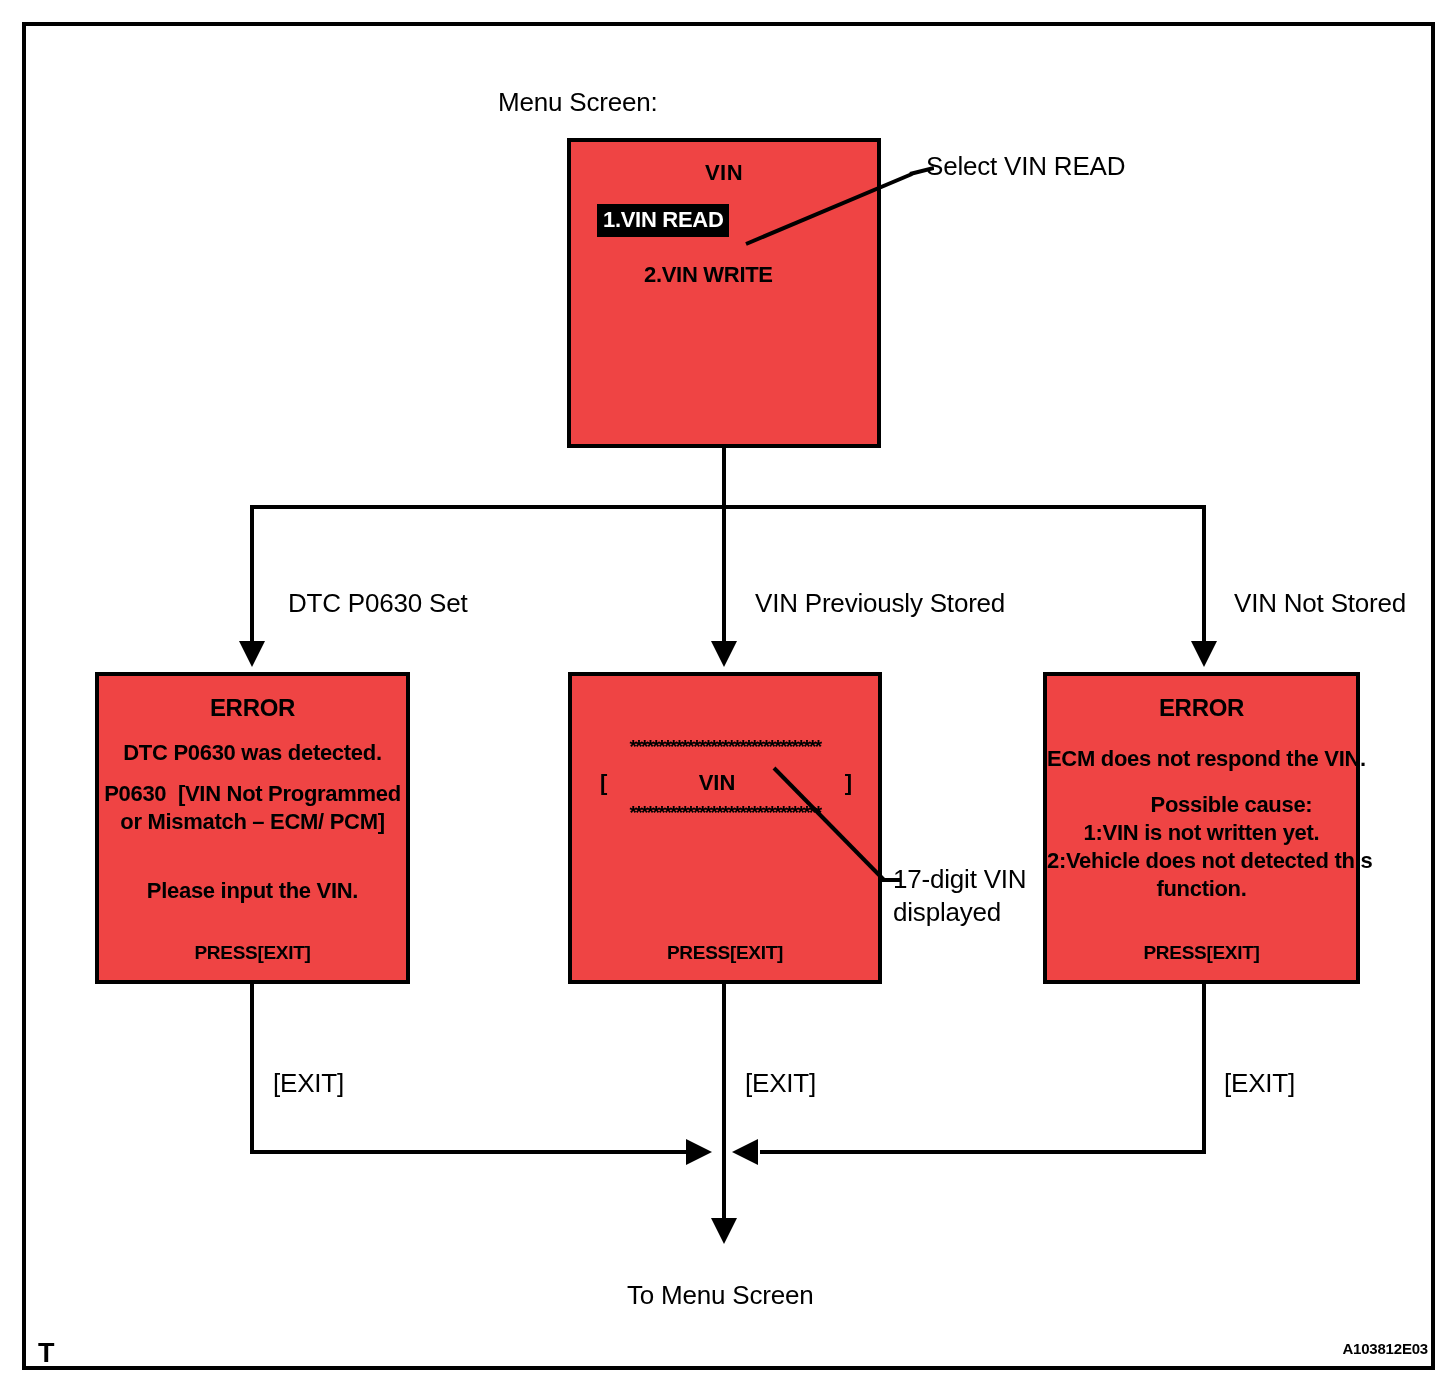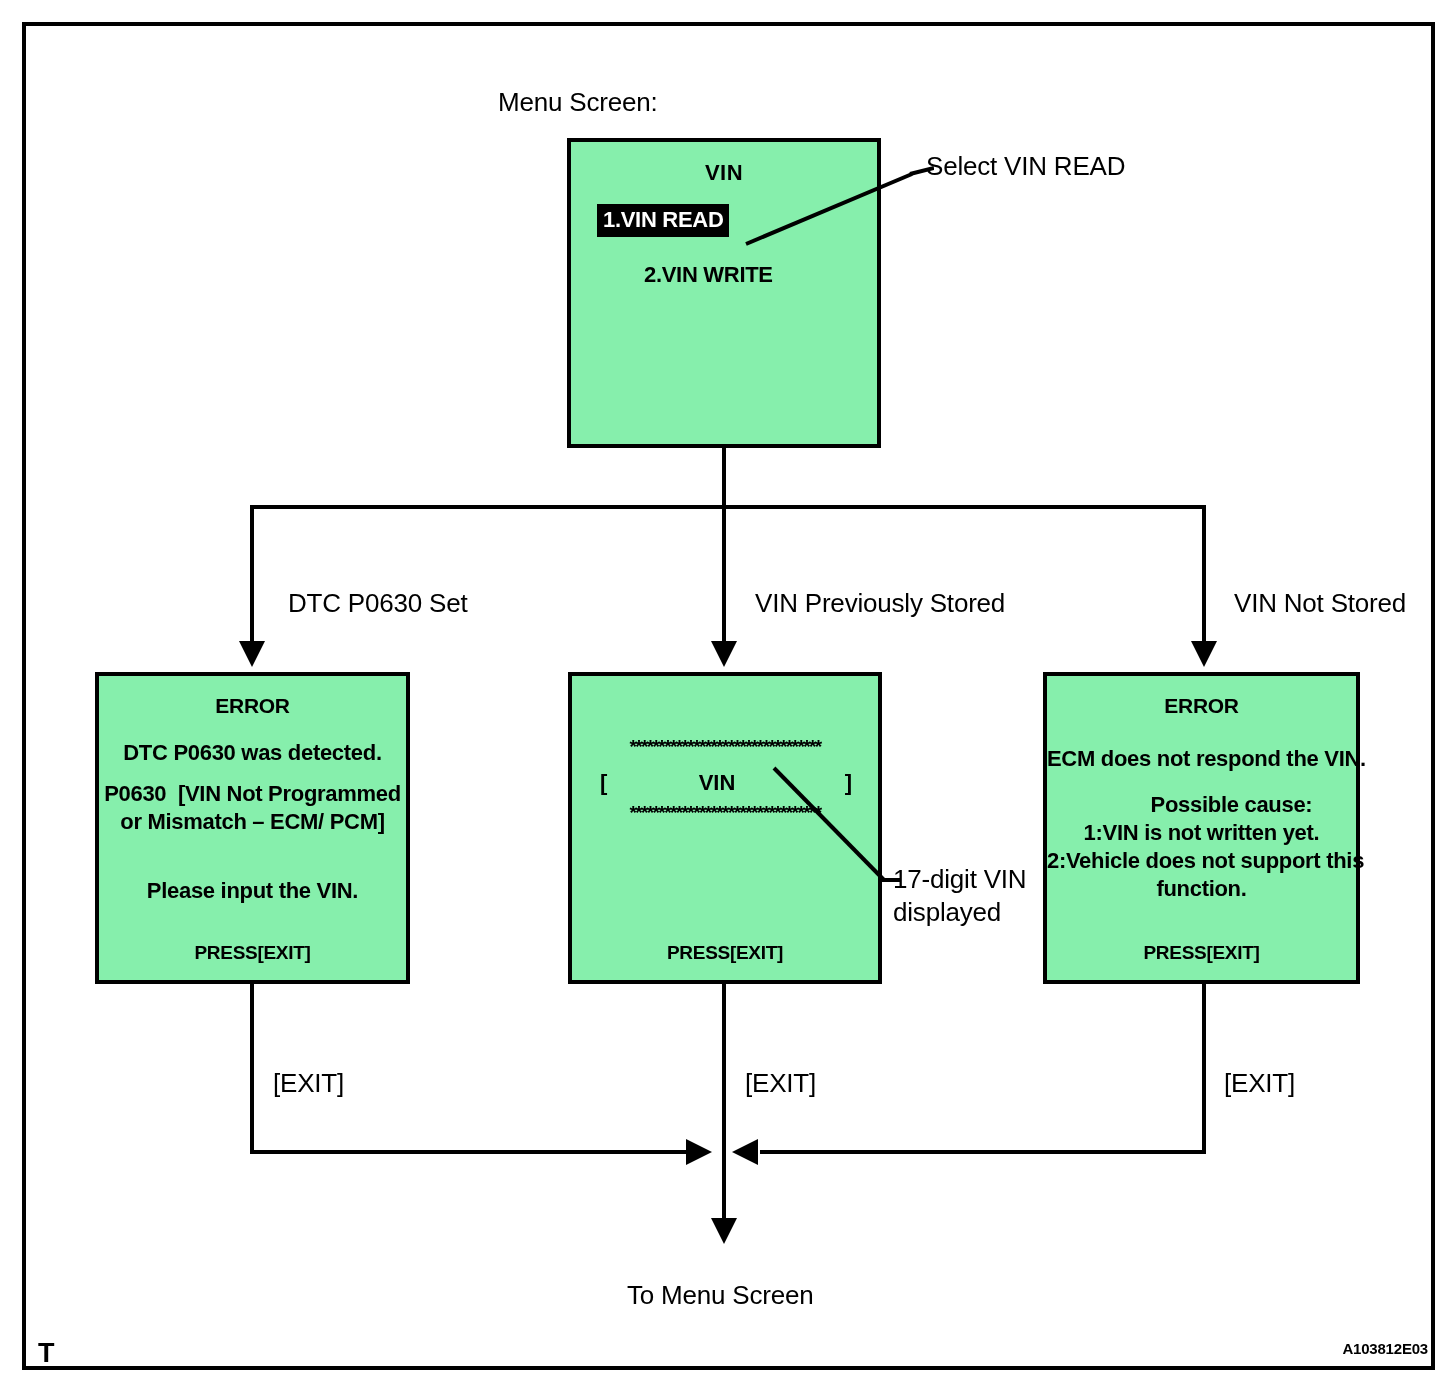--- a/index.html
+++ b/index.html
@@ -40,21 +40,21 @@
     font-size: 26px;
     font-weight: 400;
     letter-spacing: -0.2px;
   }
 
   
   .screen {
     position: absolute;
     border: 4px solid #000;
     box-sizing: border-box;
-    background: #86efac;
+    background: #ef4444;
   }
 
   
   #menu-screen {
     left: 567px;
     top: 138px;
     width: 314px;
     height: 310px;
   }
   #menu-title {
@@ -93,21 +93,21 @@
   #box-error-nores{ left: 1043px;top: 672px; width: 317px; height: 312px; }
 
   .screen-line {
     position: absolute;
     width: 100%;
     text-align: center;
     font-weight: bold;
     letter-spacing: -0.3px;
     white-space: pre;
   }
-  .sl-title { font-size: 21px; text-align: center; }
+  .sl-title { font-size: 24px; text-align: center; }
   .sl-body  { font-size: 22px; }
   .sl-press { font-size: 19px; }
 
   .stars {
     position: absolute;
     width: 100%;
     text-align: center;
     font-family: "Liberation Sans", sans-serif;
     font-weight: bold;
     font-size: 19px;
@@ -240,21 +240,21 @@
     <line x1="108" y1="114" x2="128" y2="114" stroke="#000" stroke-width="4"></line>
   </svg>
   <div class="txt label-reg" style="left:893px; top:865px;">17-digit VIN</div>
   <div class="txt label-reg" style="left:893px; top:898px;">displayed</div>
 
   <div class="screen" id="box-error-nores">
     <div class="screen-line sl-title" style="top:18px;">ERROR</div>
     <div class="screen-line sl-body" style="top:70px;">ECM does not respond the VIN.</div>
     <div class="screen-line sl-body" style="top:116px;padding-left:30px;">Possible cause:</div>
     <div class="screen-line sl-body" style="top:144px;">1:VIN is not written yet.</div>
-    <div class="screen-line sl-body" style="top:172px;">2:Vehicle does not support this</div>
+    <div class="screen-line sl-body" style="top:172px;">2:Vehicle does not detected this</div>
     <div class="screen-line sl-body" style="top:200px;">function.</div>
     <div class="screen-line sl-press" style="top:266px;">PRESS[EXIT]</div>
   </div>
 
   <div class="vline" style="left:250px; top:984px; height:170px;"></div>
   <div class="hline" style="left:250px; top:1150px; width:440px;"></div>
   <div class="arrow-right" style="left:686px; top:1139px;"></div>
 
   <div class="vline" style="left:722px; top:984px; height:240px;"></div>
   <div class="arrow-down" style="left:711px; top:1218px;"></div>

